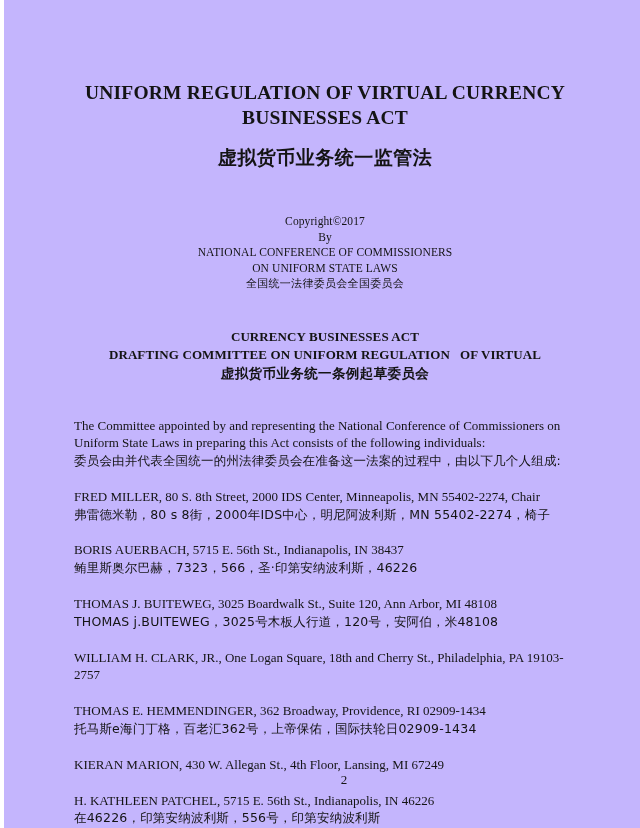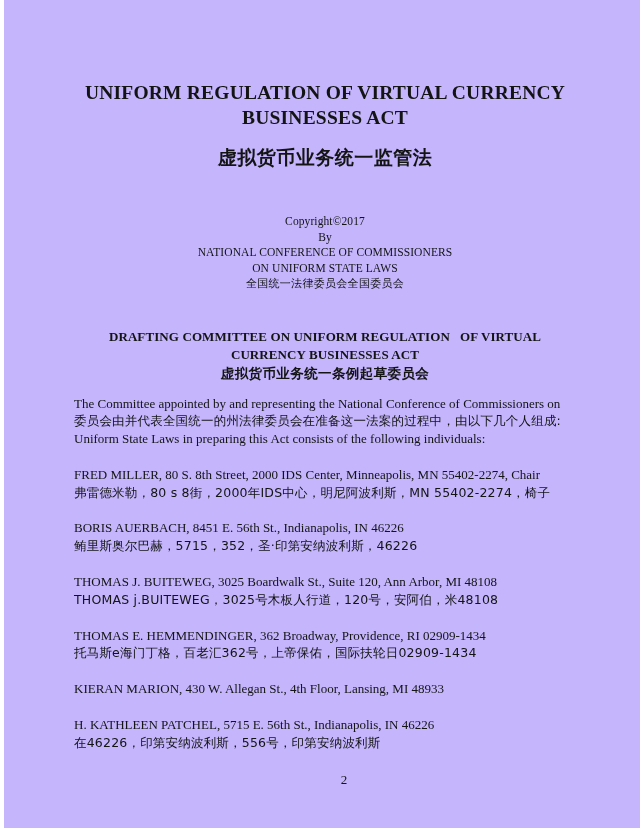--- a/index.html
+++ b/index.html
@@ -79,21 +79,21 @@
     text-align: center;
     font-weight: bold;
     font-size: 13.5px;
     line-height: 19px;
     font-family: Liberation Sans, sans-serif;
     letter-spacing: 0.4px;
   }
 
   
   .intro {
-    margin-top: 12px;
+    margin-top: 34px;
     font-size: 13px;
     line-height: 17.8px;
   }
   .intro .en { display: block; }
   .cn-line {
     font-family: "DejaVu Sans", "Liberation Sans", sans-serif;
     font-size: 12.5px;
     letter-spacing: 0.2px;
   }
 
@@ -131,56 +131,57 @@
 
     <div class="copyright">
       <div>Copyright©2017</div>
       <div>By</div>
       <div>NATIONAL CONFERENCE OF COMMISSIONERS</div>
       <div>ON UNIFORM STATE LAWS</div>
       <div class="cn">全国统一法律委员会全国委员会</div>
     </div>
 
     <div class="committee-head">
+      <span class="hl">CURRENCY BUSINESSES ACT</span>
       <span class="hl">DRAFTING COMMITTEE ON UNIFORM REGULATION   OF VIRTUAL</span>
-      <span class="hl">CURRENCY BUSINESSES ACT</span>
     </div>
     <div class="committee-head-cn">虚拟货币业务统一条例起草委员会</div>
 
     <p class="intro">
       <span class="en">The Committee appointed by and representing the National Conference of Commissioners on</span>
+      <span class="en">Uniform State Laws in preparing this Act consists of the following individuals:</span>
       <span class="en cn-line">委员会由并代表全国统一的州法律委员会在准备这一法案的过程中，由以下几个人组成:</span>
-      <span class="en">Uniform State Laws in preparing this Act consists of the following individuals:</span>
     </p>
 
     <p class="member">
       <span class="en">FRED MILLER, 80 S. 8th Street, 2000 IDS Center, Minneapolis, MN 55402-2274, Chair</span>
       <span class="cn cn-line">弗雷德米勒，80 s 8街，2000年IDS中心，明尼阿波利斯，MN 55402-2274，椅子</span>
     </p>
 
     <p class="member">
-      <span class="en">BORIS AUERBACH, 8451 E. 56th St., Indianapolis, IN 46226</span>
-      <span class="cn cn-line">鲔里斯奥尔巴赫，5715，352，圣·印第安纳波利斯，46226</span>
+      <span class="en">BORIS AUERBACH, 5715 E. 56th St., Indianapolis, IN 38437</span>
+      <span class="cn cn-line">鲔里斯奥尔巴赫，7323，566，圣·印第安纳波利斯，46226</span>
     </p>
 
     <p class="member">
       <span class="en">THOMAS J. BUITEWEG, 3025 Boardwalk St., Suite 120, Ann Arbor, MI 48108</span>
       <span class="cn cn-line">THOMAS j.BUITEWEG，3025号木板人行道，120号，安阿伯，米48108</span>
     </p>
 
     <p class="member">
+      <span class="en">WILLIAM H. CLARK, JR., One Logan Square, 18th and Cherry St., Philadelphia, PA 19103-2757</span>
     </p>
 
     <p class="member">
       <span class="en">THOMAS E. HEMMENDINGER, 362 Broadway, Providence, RI 02909-1434</span>
       <span class="cn cn-line">托马斯e海门丁格，百老汇362号，上帝保佑，国际扶轮日02909-1434</span>
     </p>
 
     <p class="member">
-      <span class="en">KIERAN MARION, 430 W. Allegan St., 4th Floor, Lansing, MI 48933</span>
+      <span class="en">KIERAN MARION, 430 W. Allegan St., 4th Floor, Lansing, MI 67249</span>
     </p>
 
     <p class="member">
       <span class="en">H. KATHLEEN PATCHEL, 5715 E. 56th St., Indianapolis, IN 46226</span>
       <span class="cn cn-line">在46226，印第安纳波利斯，556号，印第安纳波利斯</span>
     </p>
 
   </div>
 
   <div class="page-number">2</div>

